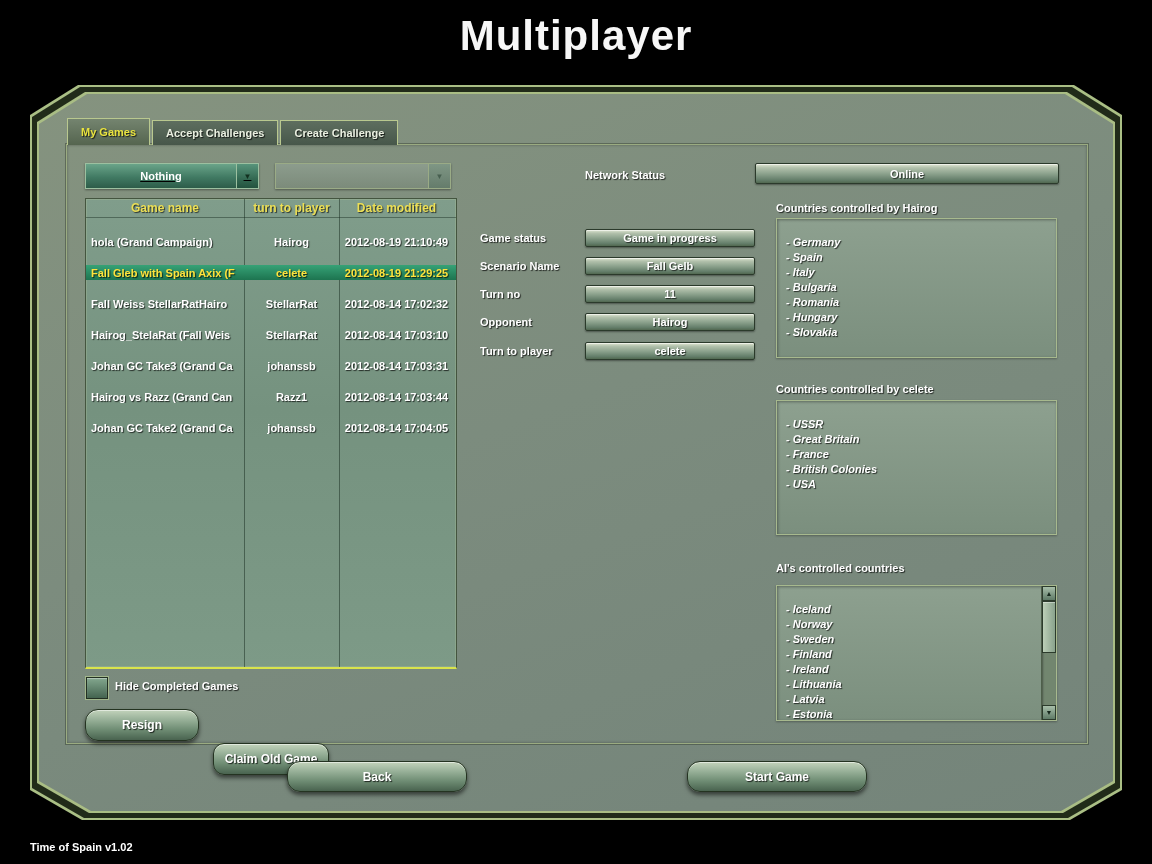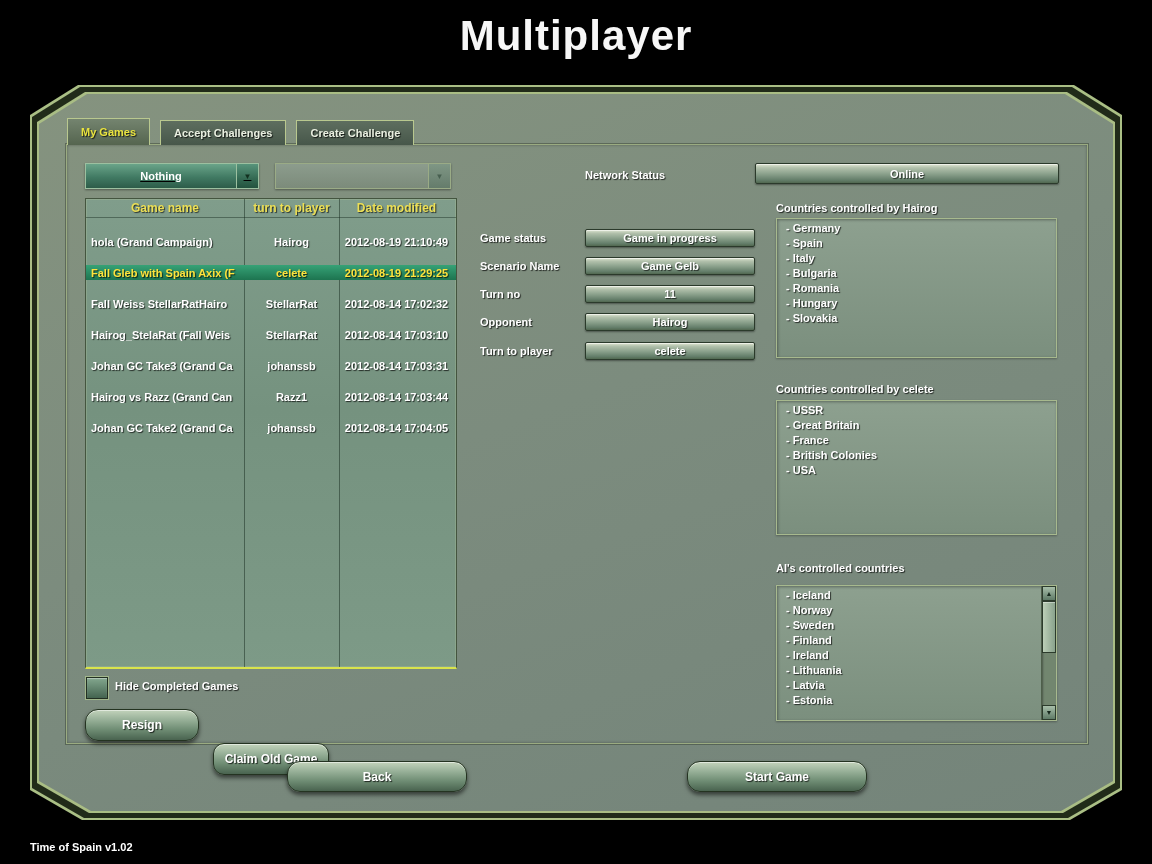--- a/index.html
+++ b/index.html
@@ -17,21 +17,21 @@
   }
   
   #main-panel{position:absolute;left:30px;top:85px;width:1092px;height:735px;}
   .frame{position:absolute;clip-path:polygon(48px 0, calc(100% - 48px) 0, 100% 30px,
         100% calc(100% - 30px), calc(100% - 52px) 100%, 52px 100%, 0 calc(100% - 30px), 0 30px);}
   .f1{inset:0;background:#aabf85;}
   .f2{inset:2px;background:#212b19;}
   .f3{inset:7px;background:#a9bd84;}
   .f4{inset:9px;background:linear-gradient(160deg,#85937f 0%,#7c8c7e 45%,#74847a 100%);}
   
-  #tabs{position:absolute;left:37px;top:33px;height:27px;display:flex;gap:10px;align-items:flex-end;z-index:2;}
+  #tabs{position:absolute;left:37px;top:33px;height:27px;display:flex;gap:2px;align-items:flex-end;z-index:2;}
   .tab{
     height:24px;padding:0 13px;display:flex;align-items:center;justify-content:center;
     font-size:11px;color:#e9efe0;border:1px solid #b9c88f;border-bottom:none;
     background:linear-gradient(180deg,#5e6e5f,#47574a);
     text-shadow:1px 1px 1px rgba(0,0,0,0.75);cursor:default;
   }
   .tab.active{height:26px;background:linear-gradient(180deg,#74846f,#55654f);color:#e9e33f;}
   
   #content-border{
     position:absolute;left:36px;top:59px;width:1020px;height:598px;z-index:1;
@@ -94,21 +94,21 @@
   .field-row{position:absolute;left:450px;width:277px;height:18px;z-index:3;}
   .field-row .f-label{position:absolute;left:0;top:0;line-height:18px;}
   .field-row .f-bar{position:absolute;left:105px;top:0;width:168px;height:16px;}
   
   .listbox{
     background:linear-gradient(180deg,#8da08f 0%,#7b8f7e 100%);
     border:1px solid #a7b98e;
     box-shadow:inset 1px 1px 3px rgba(0,0,0,0.35), 0 1px 2px rgba(0,0,0,0.3);
     overflow:hidden;
   }
-  .listbox .items{padding-top:2px;}
+  .listbox .items{padding-top:16px;font-style:italic;}
   .listbox .item{color:#fff;font-size:11px;line-height:15px;padding-left:9px;
     white-space:nowrap;text-shadow:1px 1px 1px rgba(0,0,0,0.7);}
   
   .scrollbar{position:absolute;top:0;right:0;bottom:0;width:14px;
     background:#72866f;border-left:1px solid #4e5f4a;box-shadow:inset 1px 0 2px rgba(0,0,0,0.35);}
   .sb-btn{position:absolute;left:0;right:0;height:13px;display:flex;align-items:center;justify-content:center;
     font-size:7px;color:#16281c;border:1px solid #2c3b2c;
     background:linear-gradient(180deg,#a7bea9 0%,#5e7a66 100%);}
   .sb-up{top:0;}
   .sb-down{bottom:0;}
@@ -203,21 +203,21 @@
 
   <div class="abs lbl" style="left:555px;top:84px;">Network Status</div>
   <div class="abs bar" style="left:725px;top:78px;width:302px;height:19px;">Online</div>
 
   <div class="field-row" style="top:144px;">
     <div class="f-label lbl">Game status</div>
     <div class="f-bar bar">Game in progress</div>
   </div>
   <div class="field-row" style="top:172px;">
     <div class="f-label lbl">Scenario Name</div>
-    <div class="f-bar bar">Game Gelb</div>
+    <div class="f-bar bar">Fall Gelb</div>
   </div>
   <div class="field-row" style="top:200px;">
     <div class="f-label lbl">Turn no</div>
     <div class="f-bar bar">11</div>
   </div>
   <div class="field-row" style="top:228px;">
     <div class="f-label lbl">Opponent</div>
     <div class="f-bar bar">Hairog</div>
   </div>
   <div class="field-row" style="top:257px;">

